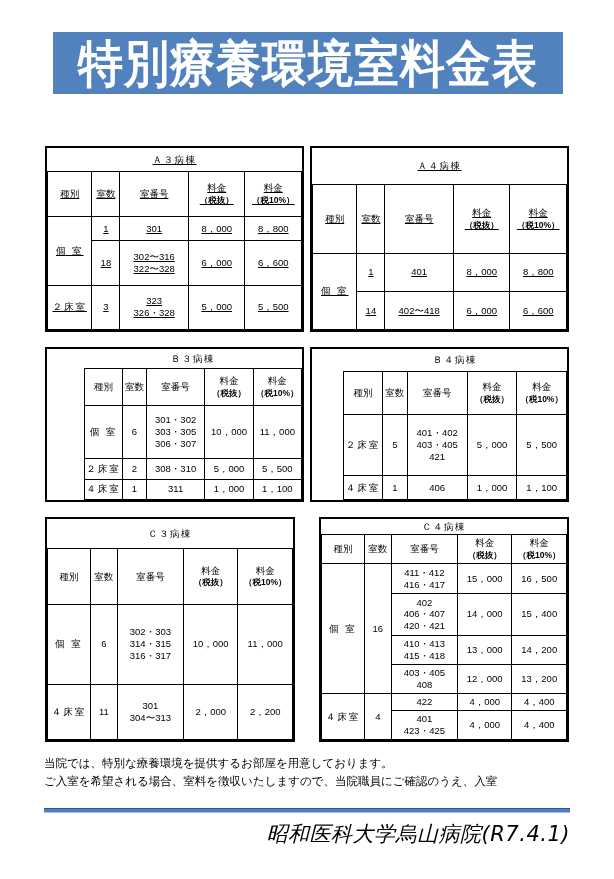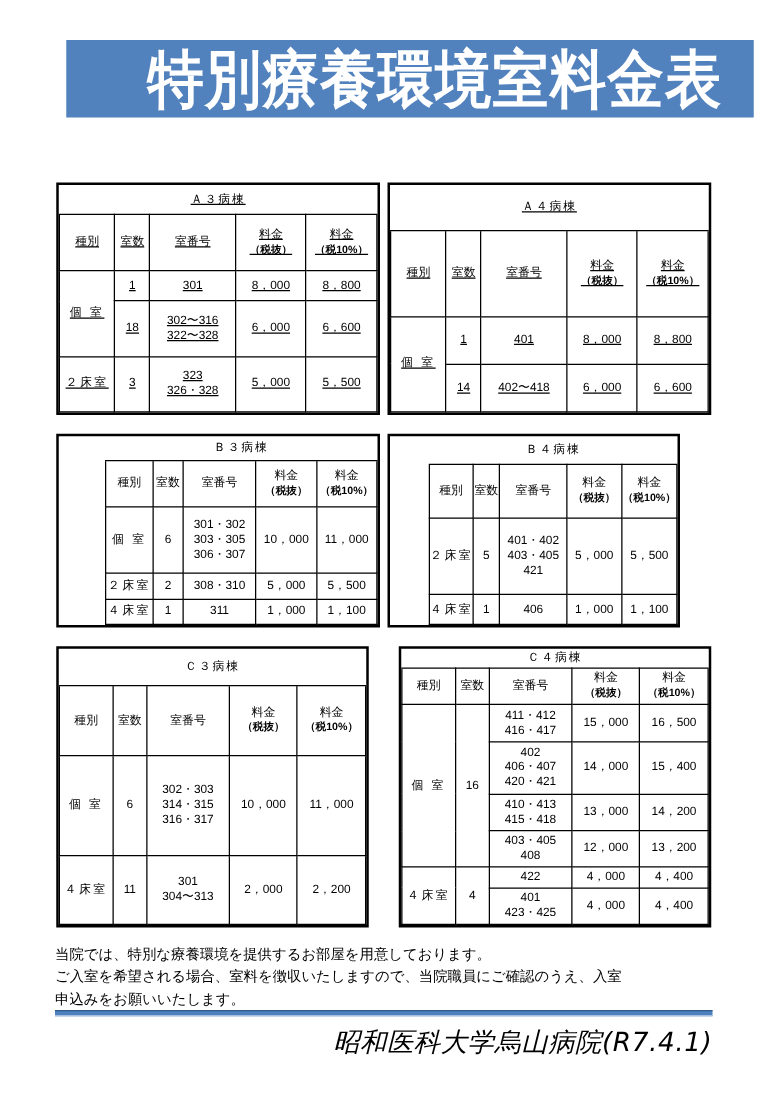--- a/index.html
+++ b/index.html
@@ -20,21 +20,20 @@
   .title-banner {
     position: absolute;
     left: 53px;
     top: 32px;
     width: 510px;
     height: 62px;
     background: #5282bd;
     display: flex;
     align-items: center;
     justify-content: center;
-    padding-left: 40px;
   }
   .title-text {
     font-size: 45px;
     font-weight: bold;
     color: #ffffff;
     letter-spacing: 1px;
     line-height: 1;
     white-space: nowrap;
     transform: scaleY(1.12);
   }
@@ -100,21 +99,21 @@
   col.c-price { width: 22.25%; }
 
   
   #block-a { left: 45px; top: 146px; width: 524px; height: 186px; text-decoration: underline; }
   #block-b { left: 45px; top: 347px; width: 524px; height: 155px; }
   #block-c { left: 45px; top: 517px; width: 524px; height: 225px; gap: 24px; }
 
   #block-a .half-left  { width: 259px; }
   #block-a .half-right { width: 259px; }
   #block-b .half-left  { width: 259px; padding-left: 37px; }
-  #block-b .half-right { width: 234px; padding-left: 31px; }
+  #block-b .half-right { width: 259px; padding-left: 31px; }
   #block-c .half-left  { width: 259px; }
   #block-c .half-right { width: 259px; }
 
   
   .footer-note {
     position: absolute;
     left: 44px;
     top: 755px;
     width: 530px;
     font-size: 11.5px;
@@ -470,18 +469,17 @@
             <td class="num">4，400</td>
           </tr>
         </tbody>
       </table>
     </div>
 </div>
 
 <div class="footer-note">
     <div>当院では、特別な療養環境を提供するお部屋を用意しております。</div>
     <div>ご入室を希望される場合、室料を徴収いたしますので、当院職員にご確認のうえ、入室</div>
-    <div>申込みをお願いいたします。</div>
   </div>
 
 <div class="divider"></div>
 
 <div class="signature">昭和医科大学烏山病院(R7.4.1)</div>
 
 </body></html>

